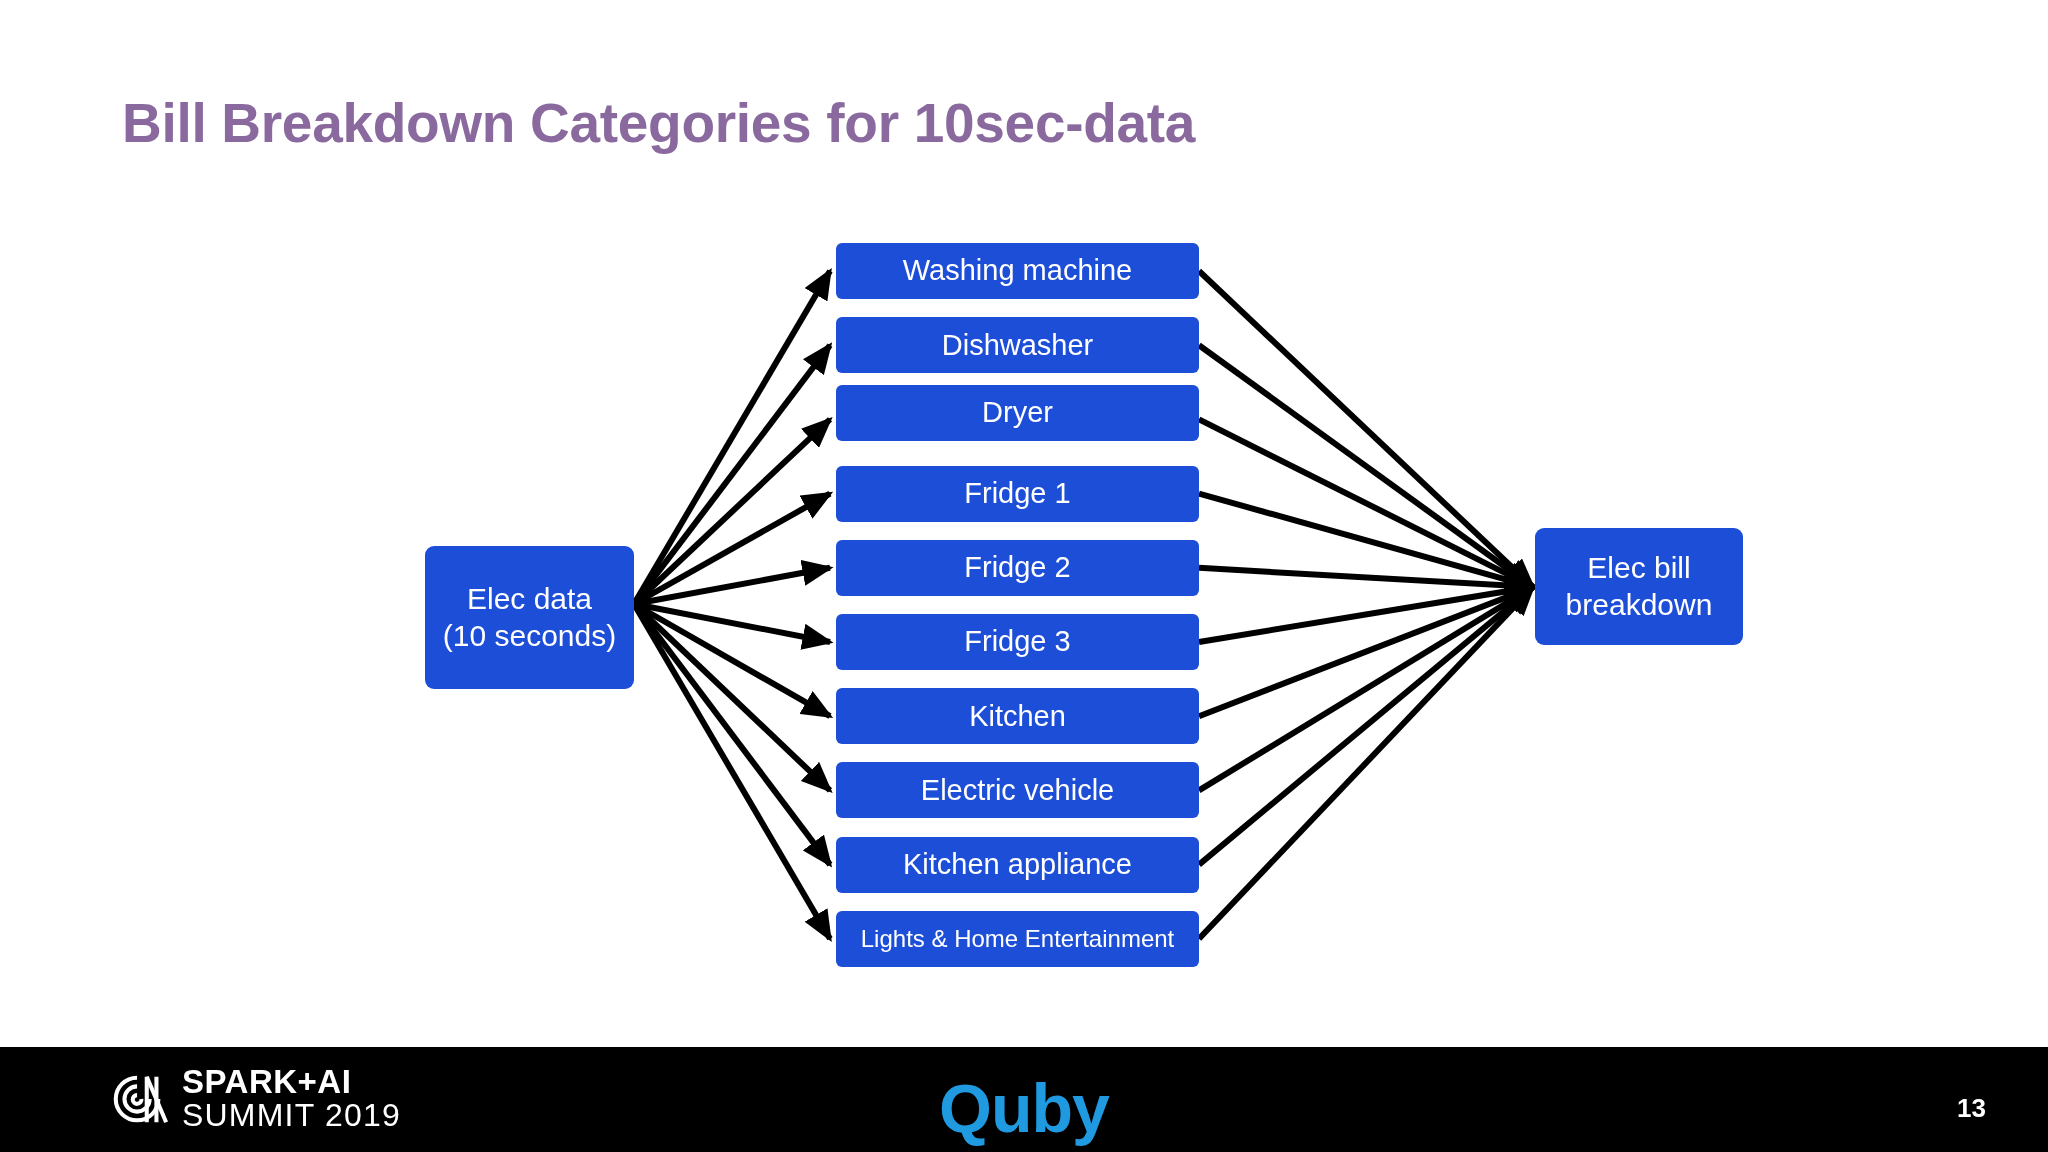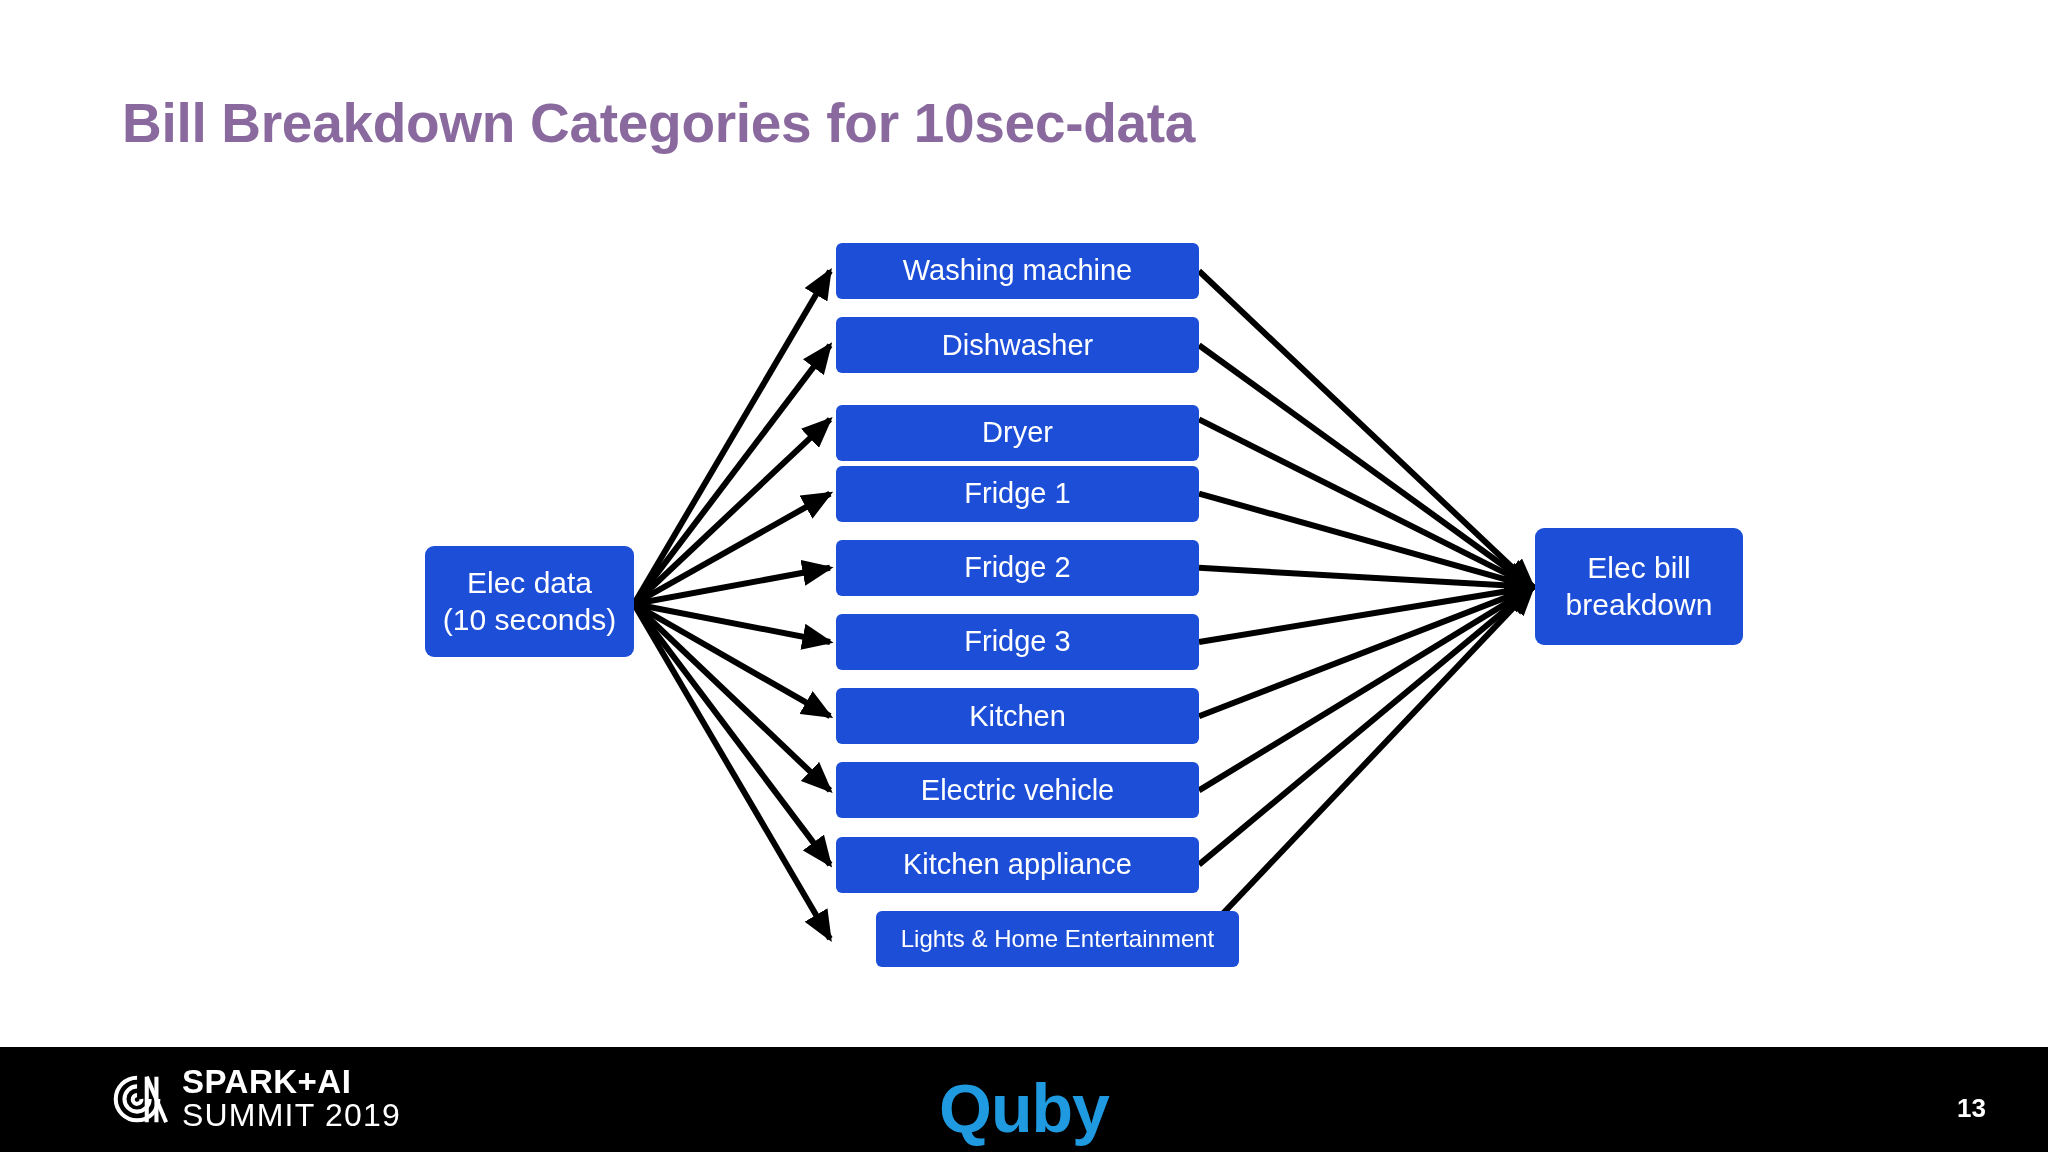--- a/index.html
+++ b/index.html
@@ -71,21 +71,21 @@
 
   .node-source,
   .node-target {
     font-family: "Liberation Sans", sans-serif;
     font-size: 30px;
     font-weight: normal;
     border-radius: 9px;
     flex-direction: column;
   }
 
-  .node-source { left: 425px; top: 546px; width: 209px; height: 111px; }
+  .node-source { left: 425px; top: 546px; width: 209px; height: 143px; }
   .node-target { left: 1535px; top: 528px; width: 208px; height: 117px; }
 
   .node-cat {
     left: 836px;
     width: 363px;
     height: 56px;
     font-family: "Liberation Sans", sans-serif;
     font-size: 29px;
     font-weight: normal;
     border-radius: 6px;
@@ -207,42 +207,42 @@
       <span>(10 seconds)</span>
     </div>
 
     <div id="category-nodes">
         <div class="node node-cat" style="top: 243px;">
           <span>Washing machine</span>
         </div>
         <div class="node node-cat" style="top: 317.2px;">
           <span>Dishwasher</span>
         </div>
-        <div class="node node-cat" style="top: 405px;">
+        <div class="node node-cat" style="top: 385px;">
           <span>Dryer</span>
         </div>
         <div class="node node-cat" style="top: 465.6px;">
           <span>Fridge 1</span>
         </div>
         <div class="node node-cat" style="top: 539.8px;">
           <span>Fridge 2</span>
         </div>
         <div class="node node-cat" style="top: 614px;">
           <span>Fridge 3</span>
         </div>
         <div class="node node-cat" style="top: 688.2px;">
           <span>Kitchen</span>
         </div>
         <div class="node node-cat" style="top: 762.4px;">
           <span>Electric vehicle</span>
         </div>
         <div class="node node-cat" style="top: 836.6px;">
           <span>Kitchen appliance</span>
         </div>
-        <div class="node node-cat small" style="top: 910.8px; margin-left: 40px;">
+        <div class="node node-cat small" style="top: 910.8px;">
           <span>Lights &amp; Home Entertainment</span>
         </div>
       </div>
 
     <div class="node node-target">
       <span>Elec bill</span>
       <span>breakdown</span>
     </div>
 
   </div>

